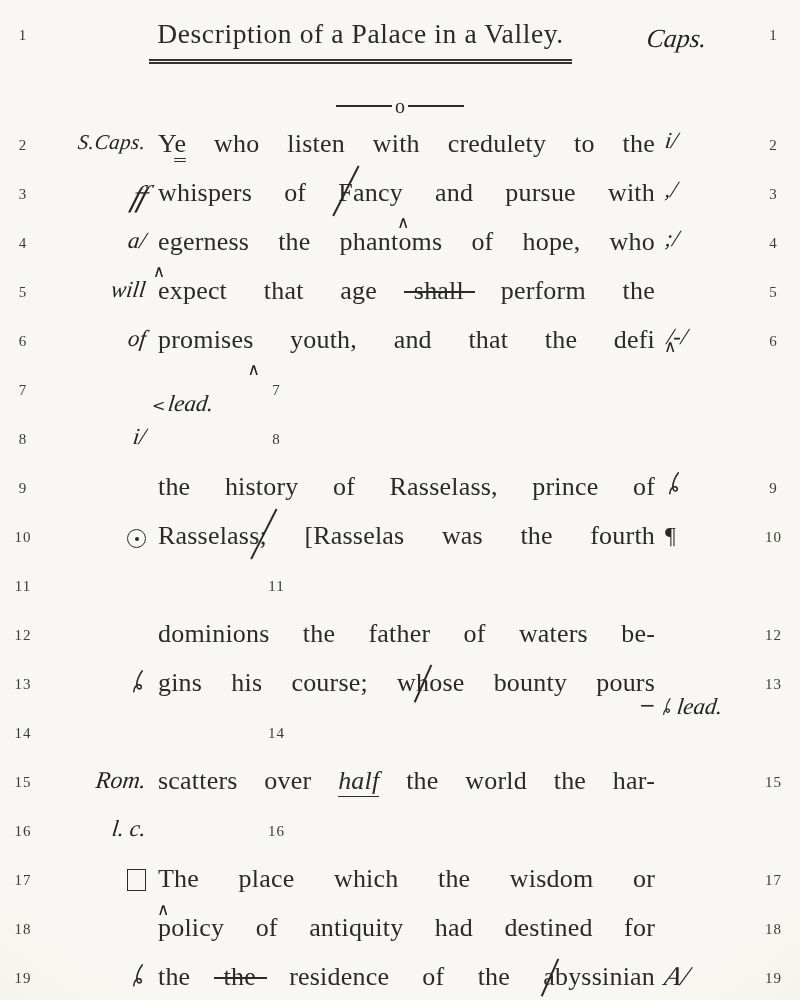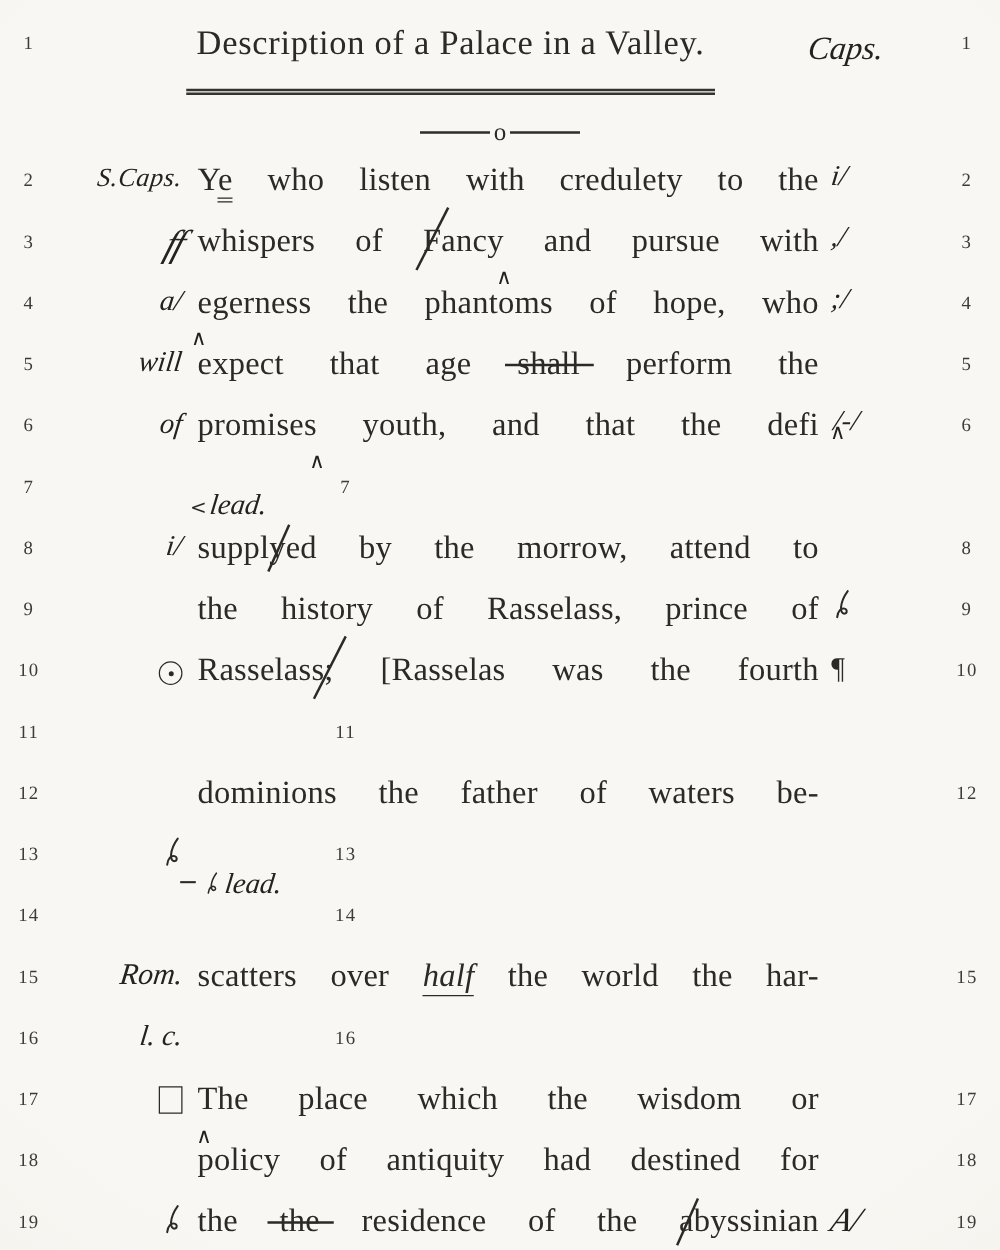--- a/index.html
+++ b/index.html
@@ -41,21 +41,21 @@
   .dele{width:17px;height:26px;}
   .dele-s{width:13px;height:20px;}
   .pilcrow{font-size:24px;padding-top:2px;}
   .lead7{position:relative;top:18px;margin-left:-16px;display:flex;align-items:flex-end;gap:3px;}
   .lead7 .lt{font-size:16px;font-family:"DejaVu Sans",sans-serif;margin-bottom:2px;}
   .lead13{position:relative;top:27px;margin-left:-26px;display:flex;align-items:center;gap:4px;}
   .lead13 .minus{font-size:20px;font-family:"DejaVu Sans",sans-serif;margin-top:-4px;}
   
   .title-row{display:flex;align-items:flex-start;height:66px;padding-top:6px;}
   .title-center{flex:1;text-align:center;transform:translateX(14px);}
-  .title{display:inline-block;font-size:27.5px;letter-spacing:0.6px;border-bottom:5.5px double #34332f;padding:0 8px 21px;}
+  .title{display:inline-block;font-size:27.5px;letter-spacing:0.6px;border-bottom:5.5px double #34332f;padding:0 8px 9px;}
   .caps-mark{width:100px;padding-top:6px;font-size:26px;}
   .divider-row{height:44px;display:flex;align-items:center;justify-content:center;}
   .dline{width:56px;height:2px;background:#2e2d29;}
   .dcirc{font-size:20px;padding:0 3px;line-height:1;}
 </style>
 </head>
 <body>
 
 <div class="sheet">
 
@@ -143,21 +143,20 @@
         </span>
       </span>
     <span class="lnum rn">7</span>
   </div>
 
   <div class="row">
     <span class="lnum">8</span>
     <span class="lmark">
         <span class="hand">i/</span>
       </span>
-    <span class="text j"><span>suppl</span><span class="slashed">y</span><span>ed by the morrow, attend to</span></span>
     <span class="rmark"></span>
     <span class="lnum rn">8</span>
   </div>
 
   <div class="row">
     <span class="lnum">9</span>
     <span class="lmark"></span>
     <span class="text j"><span>the history of Rasselass, prince of</span></span>
     <span class="rmark">
         <svg class="dele" viewBox="0 0 20 30">
@@ -194,20 +193,21 @@
     <span class="lnum rn">12</span>
   </div>
 
   <div class="row">
     <span class="lnum">13</span>
     <span class="lmark">
         <svg class="dele" viewBox="0 0 20 30">
           <path d="M15.5 2 C11.5 7.5 9.6 12.5 9.2 17.2 C8.9 20.8 10.3 23.6 12.7 23.1 C15.1 22.6 15.3 19.2 12.4 18.4 C9.4 17.6 6.2 20.2 5.6 26.5" fill="none" stroke="#2b2a26" stroke-width="1.9" stroke-linecap="round"></path>
         </svg>
       </span>
+    <span class="text j"><span>gins his course; w</span><span class="slashed">h</span><span>ose bounty pours</span></span>
     <span class="rmark">
         <span class="lead13">
           <span class="minus">−</span>
           <svg class="dele-s" viewBox="0 0 20 30">
             <path d="M15.5 2 C11.5 7.5 9.6 12.5 9.2 17.2 C8.9 20.8 10.3 23.6 12.7 23.1 C15.1 22.6 15.3 19.2 12.4 18.4 C9.4 17.6 6.2 20.2 5.6 26.5" fill="none" stroke="#2b2a26" stroke-width="1.9" stroke-linecap="round"></path>
           </svg>
           <span class="hand">lead.</span>
         </span>
       </span>
     <span class="lnum rn">13</span>

